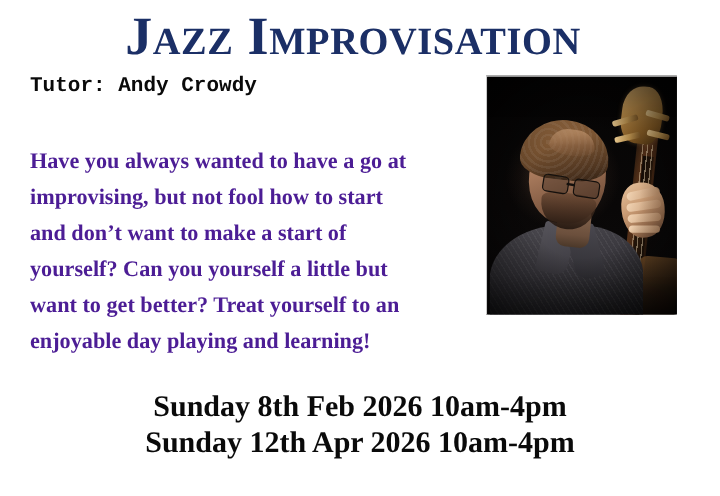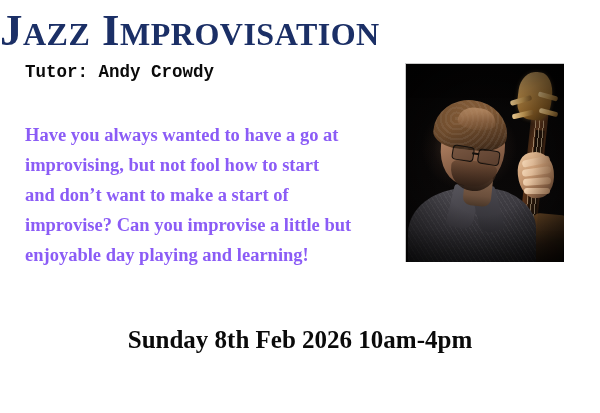--- a/index.html
+++ b/index.html
@@ -19,21 +19,21 @@
     height: 413px;
     background: #ffffff;
   }
 
   
   .poster-title {
     position: absolute;
     left: 0;
     top: 6px;
     width: 484px;
-    text-align: left;
+    text-align: right;
     font-family: "Liberation Serif", "DejaVu Serif", serif;
     font-weight: bold;
     font-size: 45px;
     line-height: 48px;
     font-variant: small-caps;
     letter-spacing: 0.5px;
     color: #1b2f66;
     white-space: nowrap;
   }
 
@@ -52,21 +52,21 @@
 
   
   .body-copy {
     position: absolute;
     left: 25px;
     top: 120px;
     width: 372px;
     font-size: 18.5px;
     line-height: 30px;
     font-weight: bold;
-    color: #8b5cf6;
+    color: #4c1d95;
   }
   .body-copy .body-line {
     display: block;
     white-space: nowrap;
   }
 
   
   .dates-block {
     position: absolute;
     left: 0;
@@ -317,26 +317,28 @@
 <div class="poster">
 
   <div class="poster-title">Jazz Improvisation</div>
 
   <div class="tutor-line">Tutor: Andy Crowdy</div>
 
   <div class="body-copy">
     <span class="body-line">Have you always wanted to have a go at</span>
     <span class="body-line">improvising, but not fool how to start</span>
     <span class="body-line">and don’t want to make a start of</span>
-    <span class="body-line">improvise? Can you improvise a little but</span>
+    <span class="body-line">yourself? Can you yourself a little but</span>
+    <span class="body-line">want to get better? Treat yourself to an</span>
     <span class="body-line">enjoyable day playing and learning!</span>
   </div>
 
   <div class="dates-block">
     <span class="date-line">Sunday 8th Feb 2026  10am-4pm</span>
+    <span class="date-line">Sunday 12th Apr 2026  10am-4pm</span>
   </div>
 
   <div class="photo-frame" title="Andy Crowdy playing double bass on a dark stage">
     <div class="photo-inner"></div>
 
     <div class="bass-neck"></div>
     <div class="bass-fingerboard"></div>
     <div class="bass-strings"></div>
     <div class="bass-scroll"></div>
     <div class="peg p1"></div>

